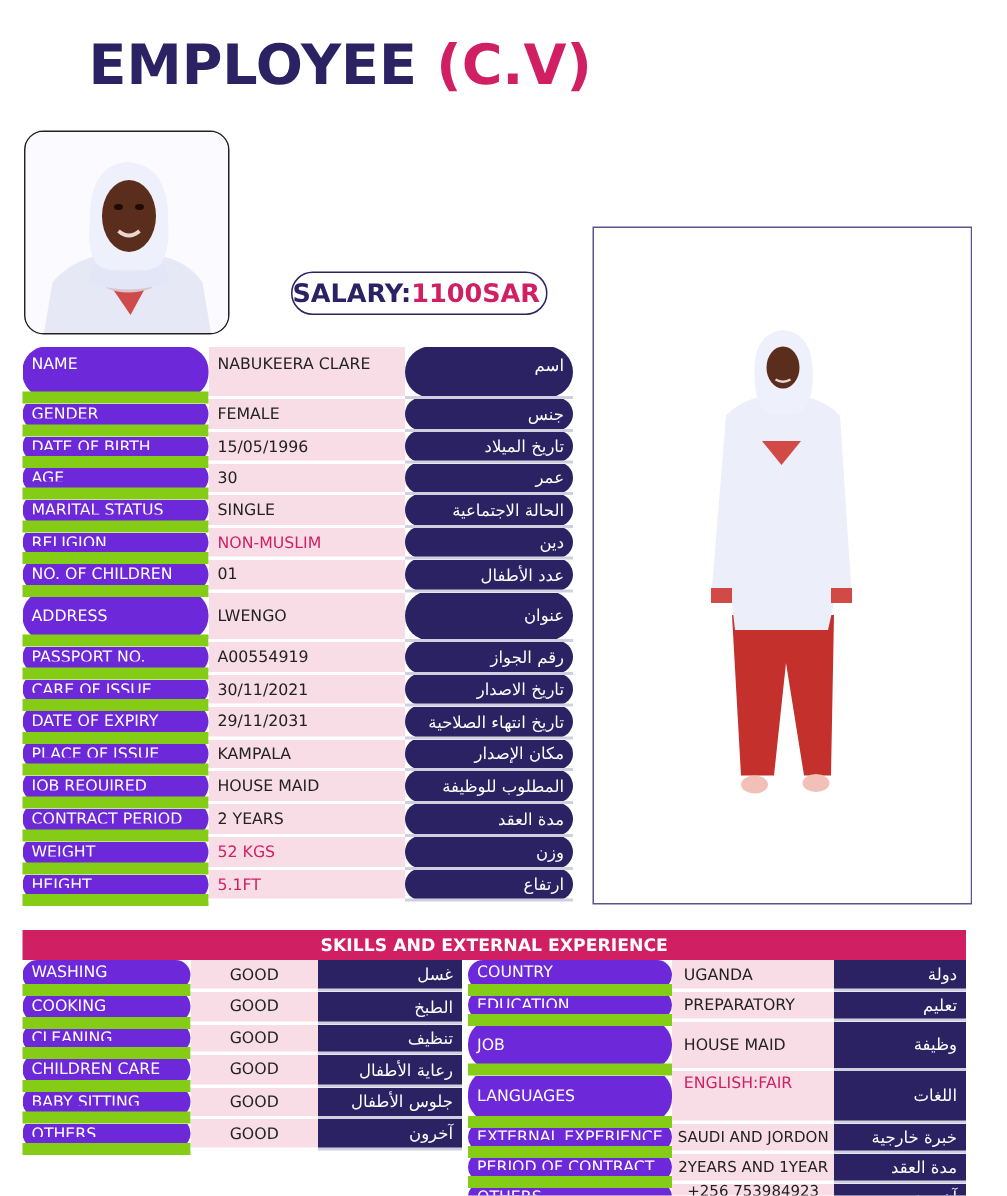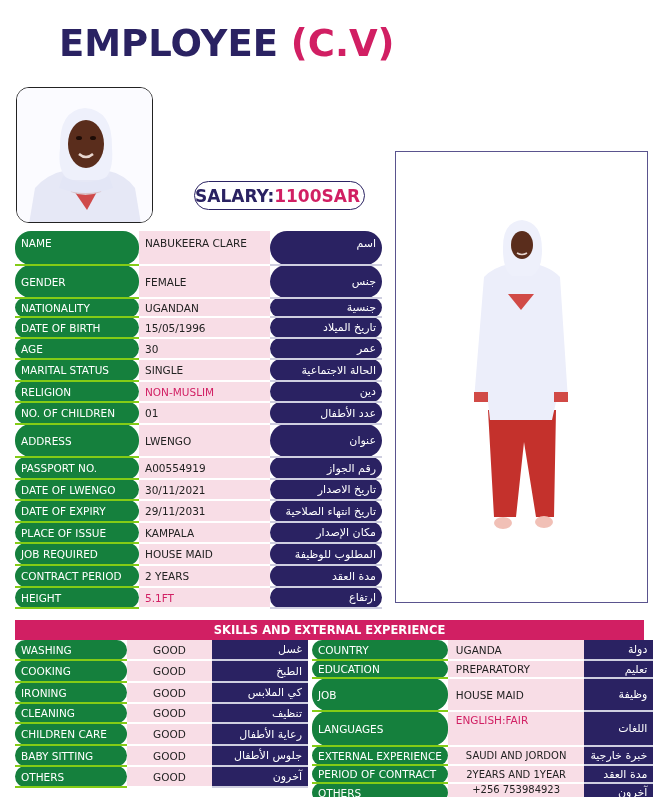--- a/index.html
+++ b/index.html
@@ -26,21 +26,21 @@
   }
   .salary .val { color: #d11f63; }
 
   .fullbody {
     position: absolute; left: 395px; top: 151px; width: 253px; height: 452px;
     border: 1.5px solid #5a548e; background: #fff; overflow: hidden;
   }
 
   table { border-collapse: collapse; position: absolute; }
   td { font-size: 10.5px; padding: 0 6px; white-space: nowrap; overflow: hidden; }
-  td.lbl { background: #15803d; color: #fff; border-bottom: 2px solid #84cc16; border-radius: 16px; }
+  td.lbl { background: #6d28d9; color: #fff; border-bottom: 8px solid #84cc16; border-radius: 16px; }
   td.val { background: #f8dde6; color: #222; border-bottom: 2px solid #ffffff; }
   td.val.pink { color: #d11f63; }
   td.ar { background: #2a2262; color: #fff; text-align: right; direction: rtl; border-bottom: 2px solid #cfcfe0; font-size: 11px; }
 
   .info { left: 15px; top: 231px; width: 367px; }
   .info td.lbl { width: 124px; }
   .info td.val { width: 131px; }
   .info td.ar  { width: 112px; border-radius: 17px; }
 
   .banner {
@@ -51,21 +51,21 @@
 
   .skills { left: 15px; top: 640px; width: 293px; }
   .skills td.lbl { width: 112px; }
   .skills td.val { width: 85px; text-align: center; }
   .skills td.ar  { width: 96px; }
 
   .exp { left: 312px; top: 640px; width: 332px; }
   .exp td.lbl { width: 133px; }
   .exp td.val { width: 101px; text-align: left; padding-left: 8px; }
   .exp td.ar  { width: 98px; }
-  .exp td.val.tight { padding: 0 18px; font-size: 10px; text-align: center; }
+  .exp td.val.tight { padding: 0 4px; font-size: 10px; text-align: center; }
 
   svg { display: block; }
 </style>
 </head>
 <body>
 
 <div class="title">
   <span>EMPLOYEE</span>
   <span class="accent">(C.V)</span>
 </div>
@@ -117,29 +117,24 @@
   </svg>
 </div>
 
 <table class="info">
   <tbody>
     <tr style="height:34px">
       <td class="lbl" style="vertical-align:top;padding-top:6px">NAME</td>
       <td class="val" style="vertical-align:top;padding-top:6px">NABUKEERA CLARE</td>
       <td class="ar" style="vertical-align:top;padding-top:6px">اسم</td>
     </tr>
-    <tr style="height:33px">
+    <tr style="height:22px">
       <td class="lbl">GENDER</td>
       <td class="val">FEMALE</td>
       <td class="ar">جنس</td>
-    </tr>
-    <tr style="height:19px">
-      <td class="lbl">NATIONALITY</td>
-      <td class="val">UGANDAN</td>
-      <td class="ar">جنسية</td>
     </tr>
     <tr style="height:21px">
       <td class="lbl">DATE OF BIRTH</td>
       <td class="val">15/05/1996</td>
       <td class="ar">تاريخ الميلاد</td>
     </tr>
     <tr style="height:21px">
       <td class="lbl">AGE</td>
       <td class="val">30</td>
       <td class="ar">عمر</td>
@@ -163,21 +158,21 @@
       <td class="lbl">ADDRESS</td>
       <td class="val">LWENGO</td>
       <td class="ar">عنوان</td>
     </tr>
     <tr style="height:22px">
       <td class="lbl">PASSPORT NO.</td>
       <td class="val">A00554919</td>
       <td class="ar">رقم الجواز</td>
     </tr>
     <tr style="height:21px">
-      <td class="lbl">DATE OF LWENGO</td>
+      <td class="lbl">CARE OF ISSUE</td>
       <td class="val">30/11/2021</td>
       <td class="ar">تاريخ الاصدار</td>
     </tr>
     <tr style="height:22px">
       <td class="lbl">DATE OF EXPIRY</td>
       <td class="val">29/11/2031</td>
       <td class="ar">تاريخ انتهاء الصلاحية</td>
     </tr>
     <tr style="height:21px">
       <td class="lbl">PLACE OF ISSUE</td>
@@ -186,20 +181,25 @@
     </tr>
     <tr style="height:22px">
       <td class="lbl">JOB REQUIRED</td>
       <td class="val">HOUSE MAID</td>
       <td class="ar">المطلوب للوظيفة</td>
     </tr>
     <tr style="height:22px">
       <td class="lbl">CONTRACT PERIOD</td>
       <td class="val">2 YEARS</td>
       <td class="ar">مدة العقد</td>
+    </tr>
+    <tr style="height:22px">
+      <td class="lbl">WEIGHT</td>
+      <td class="val pink">52 KGS</td>
+      <td class="ar">وزن</td>
     </tr>
     <tr style="height:21px">
       <td class="lbl">HEIGHT</td>
       <td class="val pink">5.1FT</td>
       <td class="ar">ارتفاع</td>
     </tr>
   </tbody>
 </table>
 
 <div class="banner">SKILLS AND EXTERNAL EXPERIENCE</div>
@@ -208,25 +208,20 @@
   <tbody>
     <tr style="height:20px">
       <td class="lbl">WASHING</td>
       <td class="val">GOOD</td>
       <td class="ar">غسل</td>
     </tr>
     <tr style="height:22px">
       <td class="lbl">COOKING</td>
       <td class="val">GOOD</td>
       <td class="ar">الطبخ</td>
-    </tr>
-    <tr style="height:21px">
-      <td class="lbl">IRONING</td>
-      <td class="val">GOOD</td>
-      <td class="ar">كي الملابس</td>
     </tr>
     <tr style="height:20px">
       <td class="lbl">CLEANING</td>
       <td class="val">GOOD</td>
       <td class="ar">تنظيف</td>
     </tr>
     <tr style="height:22px">
       <td class="lbl">CHILDREN CARE</td>
       <td class="val">GOOD</td>
       <td class="ar">رعاية الأطفال</td>

